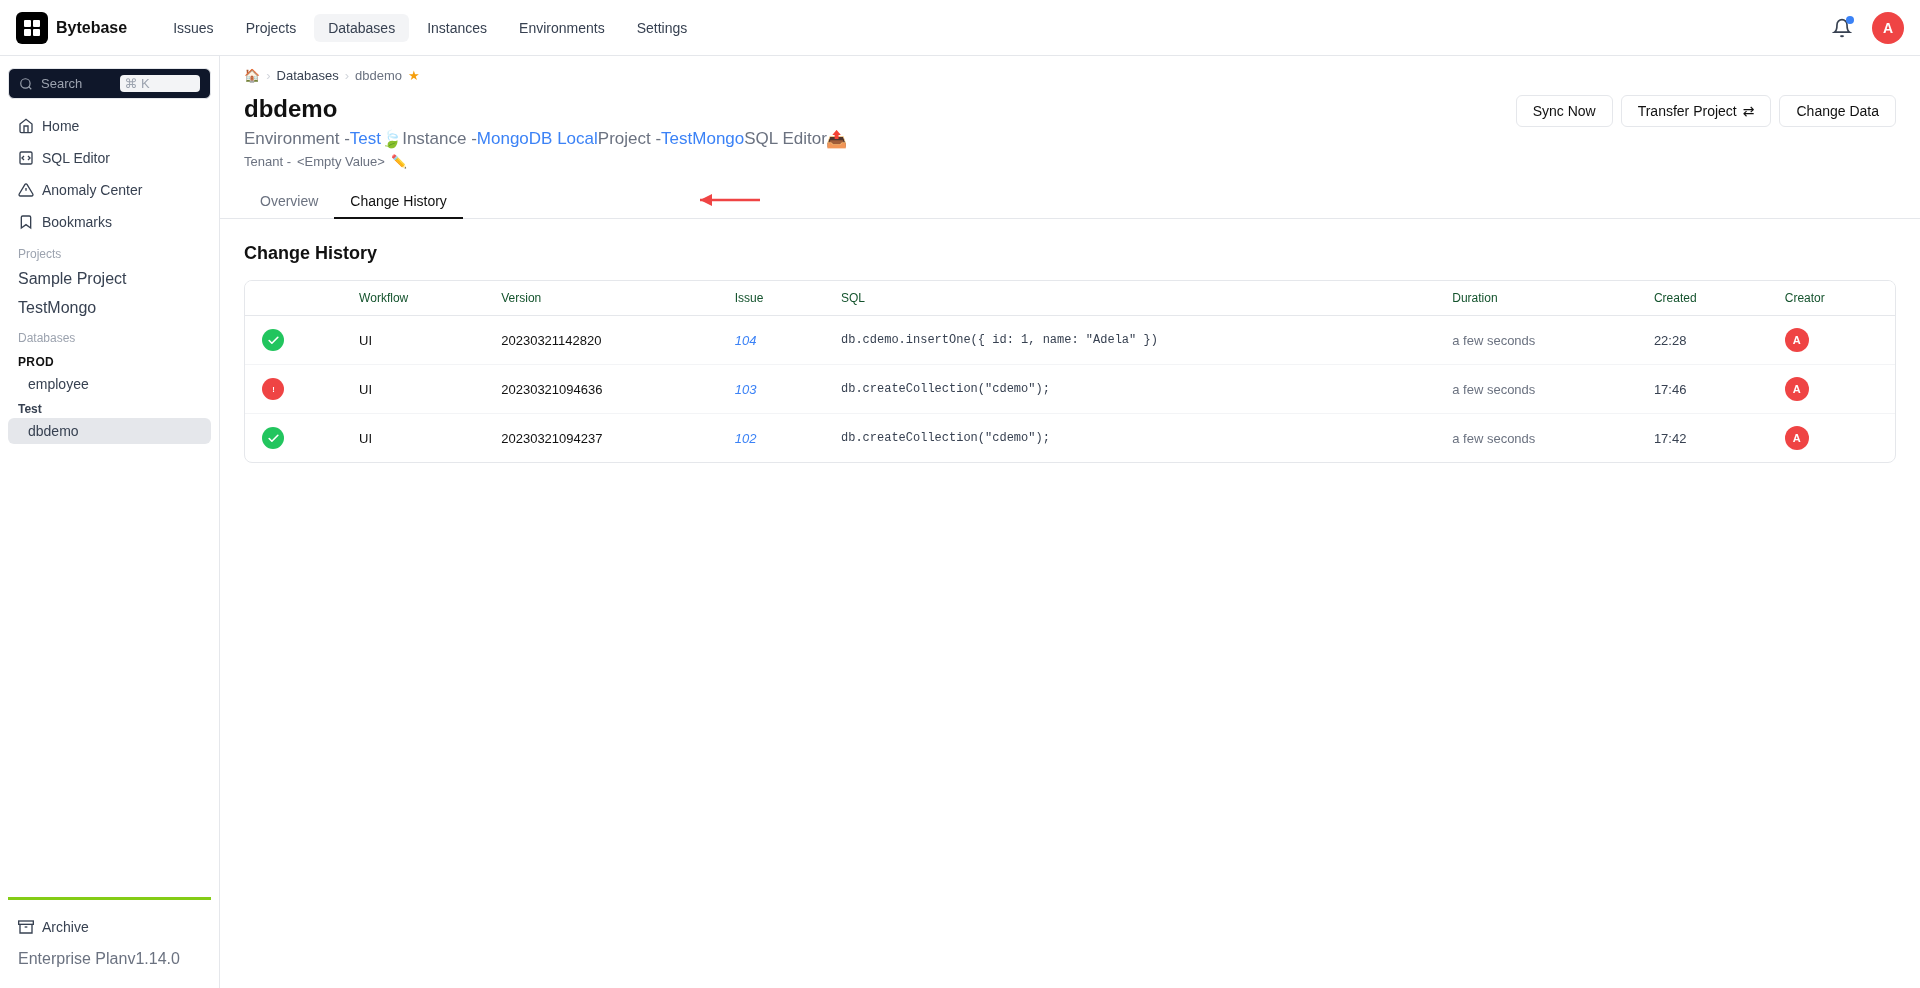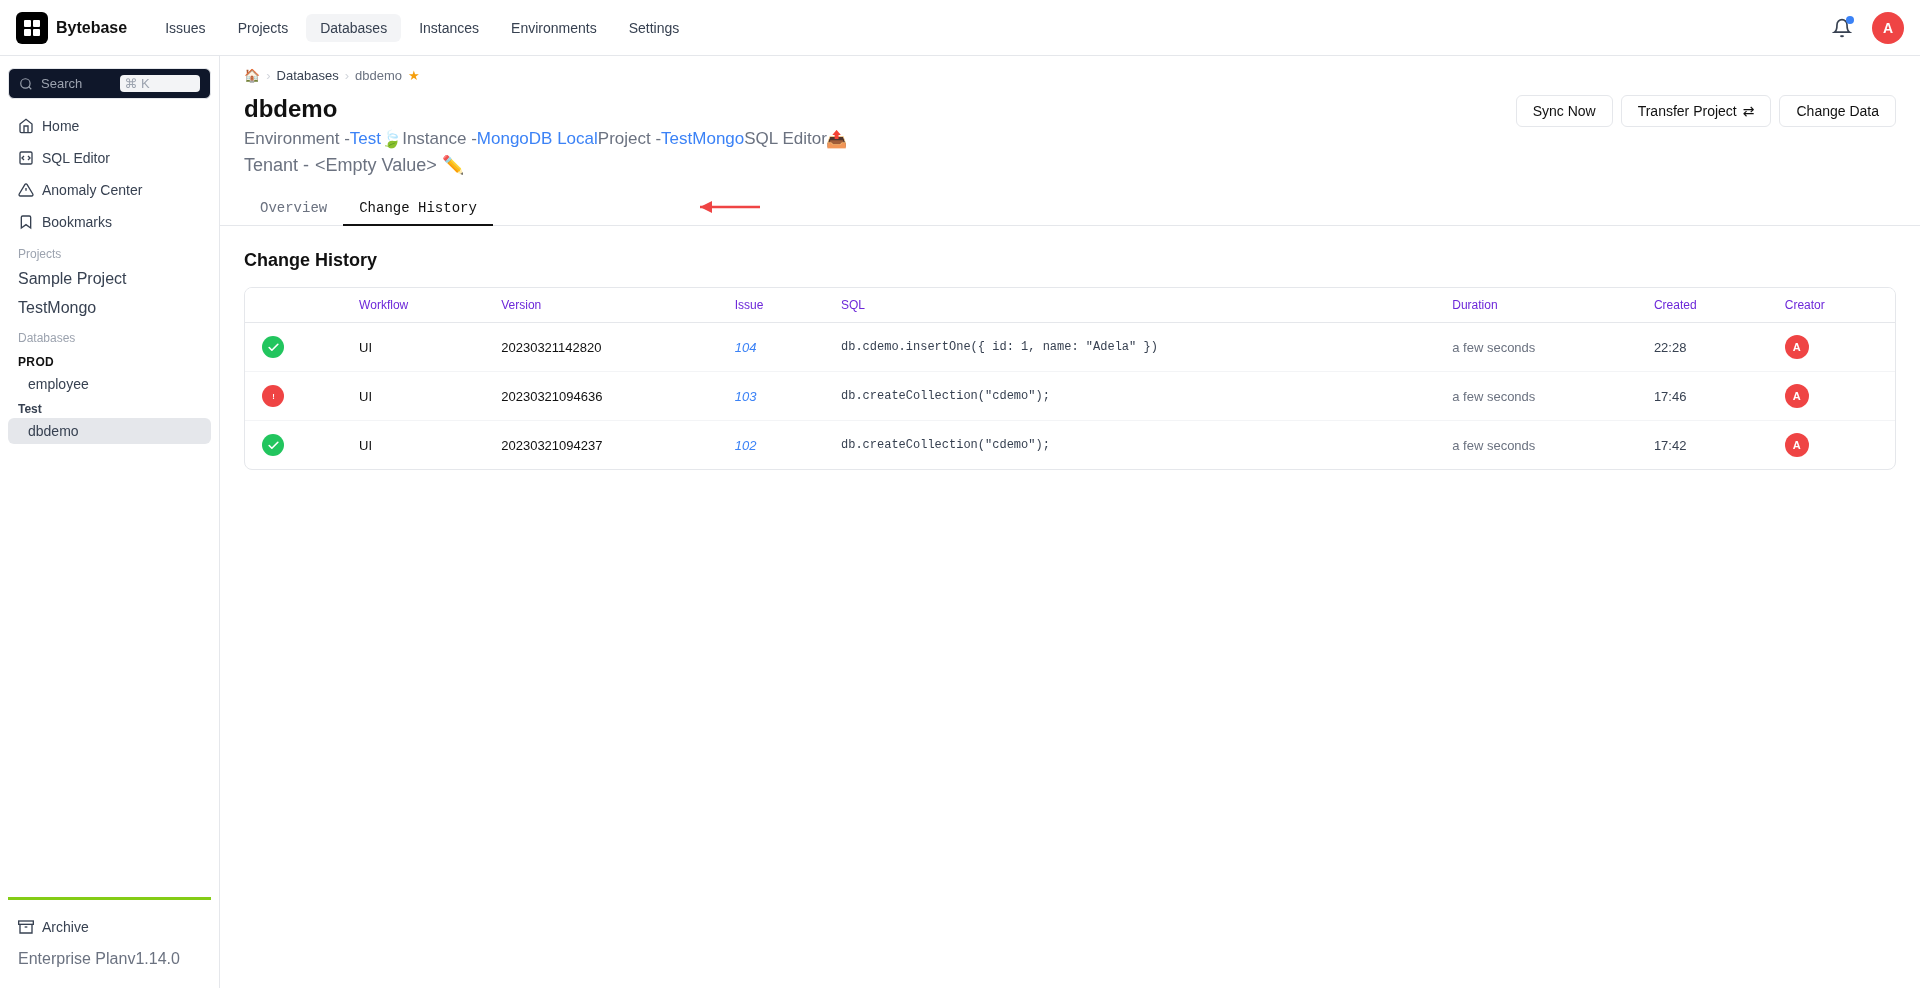--- a/index.html
+++ b/index.html
@@ -3,21 +3,21 @@
   <meta charset="utf-8">
   <style>
     * { box-sizing: border-box; margin: 0; padding: 0; }
     body { font-family: -apple-system, BlinkMacSystemFont, 'Segoe UI', sans-serif; font-size: 14px; color: #111; background: #fff; display: flex; flex-direction: column; height: 988px; overflow: hidden; }
 
     
     .top-nav {
       display: flex; align-items: center; height: 56px; border-bottom: 1px solid #e5e7eb;
       padding: 0 16px; gap: 8px; flex-shrink: 0;
     }
-    .logo { display: flex; align-items: center; gap: 8px; margin-right: 16px; }
+    .logo { display: flex; align-items: center; gap: 8px; margin-right: 24px; }
     .logo-icon { width: 32px; height: 32px; background: #000; border-radius: 6px; display: flex; align-items: center; justify-content: center; }
     .logo-icon svg { width: 20px; height: 20px; fill: white; }
     .logo-text { font-weight: 700; font-size: 16px; }
     .nav-items { display: flex; align-items: center; gap: 4px; flex: 1; text-align: right; }
     .nav-item {
       padding: 6px 14px; border-radius: 6px; cursor: pointer; font-size: 14px; color: #374151;
       text-decoration: none; white-space: nowrap;
     }
     .nav-item.active { background: #f3f4f6; font-weight: 500; }
     .nav-right { display: flex; align-items: center; gap: 12px; }
@@ -69,47 +69,47 @@
     .star-icon { color: #f59e0b; cursor: pointer; }
 
     
     .page-header {
       padding: 12px 24px 0; display: flex; align-items: flex-start; justify-content: space-between;
     }
     .page-title-area h1 { font-size: 24px; font-weight: 700; margin-bottom: 6px; }
     .page-meta { display: flex; font-size: 17px; color: #6b7280; flex-wrap: wrap; }
     .page-meta a { color: #3b82f6; cursor: pointer; text-decoration: none; }
     .env-dot { color: #22c55e; }
-    .tenant-row { margin-top: 4px; font-size: 18px; color: #6b7280; display: flex; align-items: center; gap: 6px; }
+    .tenant-row { margin-top: 4px; font-size: 13px; color: #6b7280; display: flex; align-items: center; gap: 6px; }
     .edit-icon { cursor: pointer; color: #9ca3af; }
     .page-actions { display: flex; align-items: center; gap: 8px; flex-shrink: 0; }
     .btn {
       padding: 7px 16px; border-radius: 6px; border: 1px solid #e5e7eb; background: #fff;
       cursor: pointer; font-size: 14px; color: #111; font-weight: 500; white-space: nowrap;
       display: flex; align-items: center; gap: 6px;
     }
 
     
-    .tabs { display: flex; align-items: center; gap: 0; padding: 16px 24px 0; border-bottom: 1px solid #e5e7eb; position: relative; font-family: Liberation Mono, monospace; }
+    .tabs { display: flex; align-items: center; gap: 0; padding: 16px 24px 0; border-bottom: 1px solid #e5e7eb; position: relative; }
     .tab {
       padding: 8px 16px; cursor: pointer; font-size: 14px; color: #6b7280; border-bottom: 2px solid transparent;
       margin-bottom: -1px;
     }
     .tab.active { color: #111; border-bottom: 2px solid #111; font-weight: 500; }
     .arrow-indicator { position: absolute; left: 470px; top: 16px; display: flex; align-items: center; }
 
     
     .content { padding: 24px; }
     .section-title { font-size: 18px; font-weight: 600; margin-bottom: 16px; }
 
     
     .table-wrap { border: 1px solid #e5e7eb; border-radius: 8px; overflow: hidden; }
     table { width: 100%; border-collapse: collapse; }
     thead th {
-      text-align: left; padding: 10px 16px; font-size: 12px; font-weight: 500; color: #6d28d9;
+      text-align: left; padding: 10px 16px; font-size: 12px; font-weight: 500; color: #14532d;
       background: #fff; border-bottom: 1px solid #e5e7eb; white-space: nowrap;
     }
     tbody tr { border-bottom: 1px solid #f3f4f6; }
     tbody tr:last-child { border-bottom: none; }
     tbody td { padding: 12px 16px; font-size: 13px; color: #111; vertical-align: middle; }
     .status-icon { width: 24px; height: 24px; display: flex; align-items: center; justify-content: center; }
     .check-circle { width: 22px; height: 22px; border-radius: 50%; background: #22c55e; display: flex; align-items: center; justify-content: center; }
     .check-circle svg { width: 13px; height: 13px; fill: white; }
     .error-circle { width: 22px; height: 22px; border-radius: 50%; background: #ef4444; display: flex; align-items: center; justify-content: center; }
     .error-circle svg { width: 13px; height: 13px; fill: white; }

